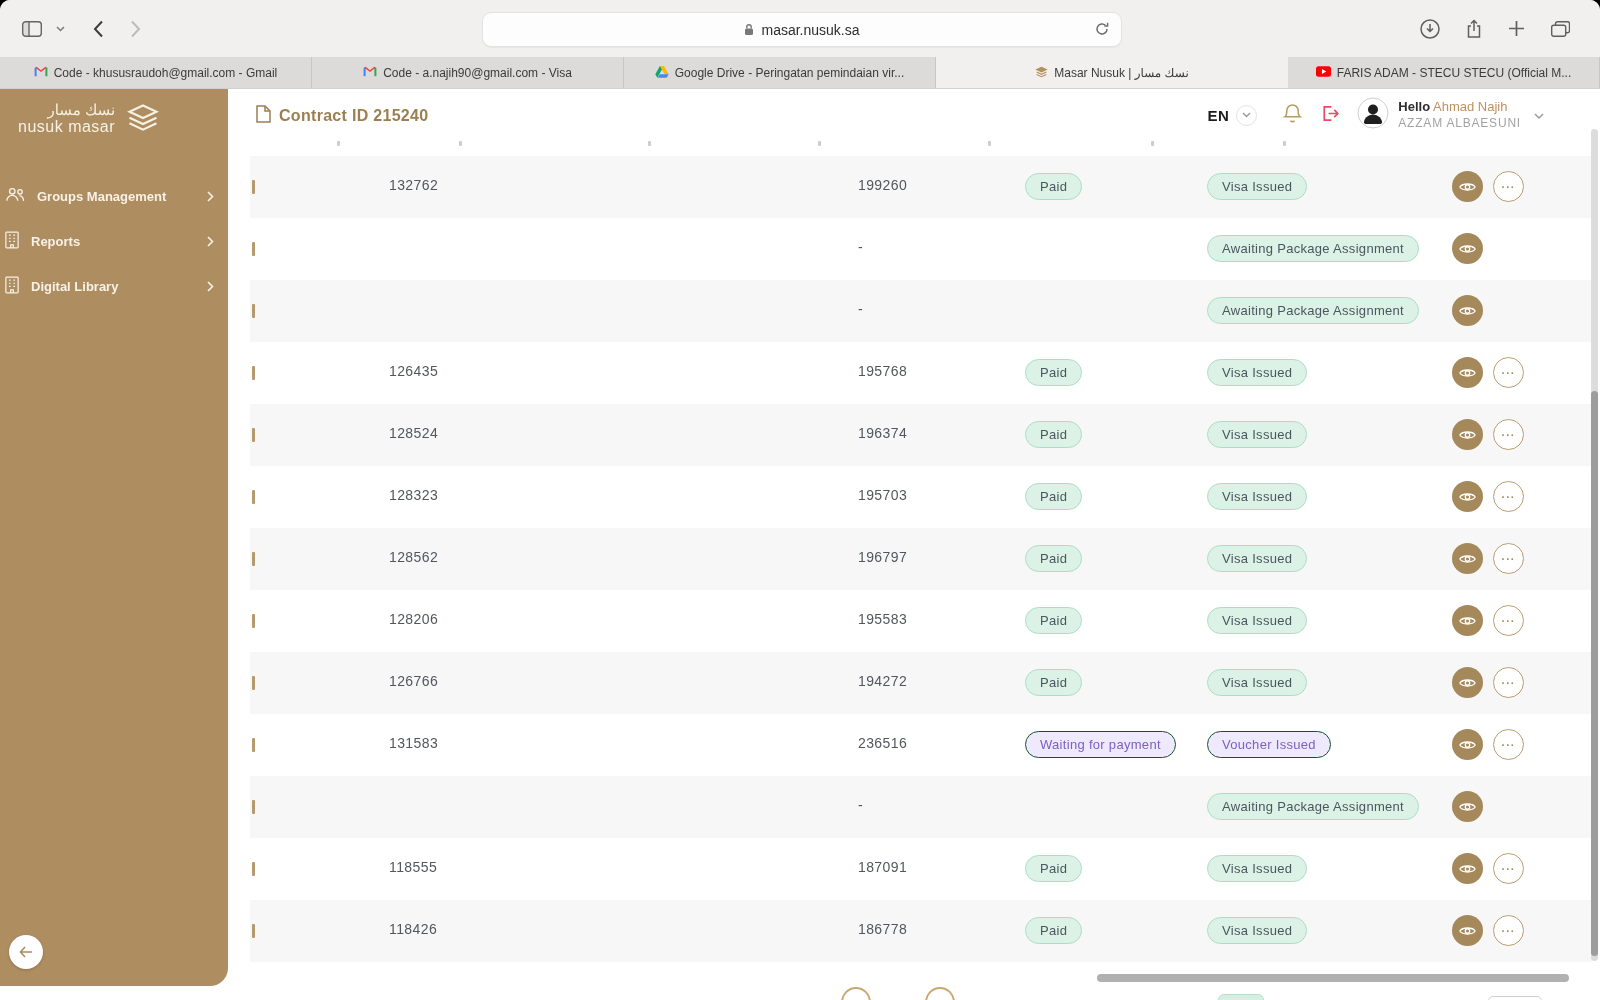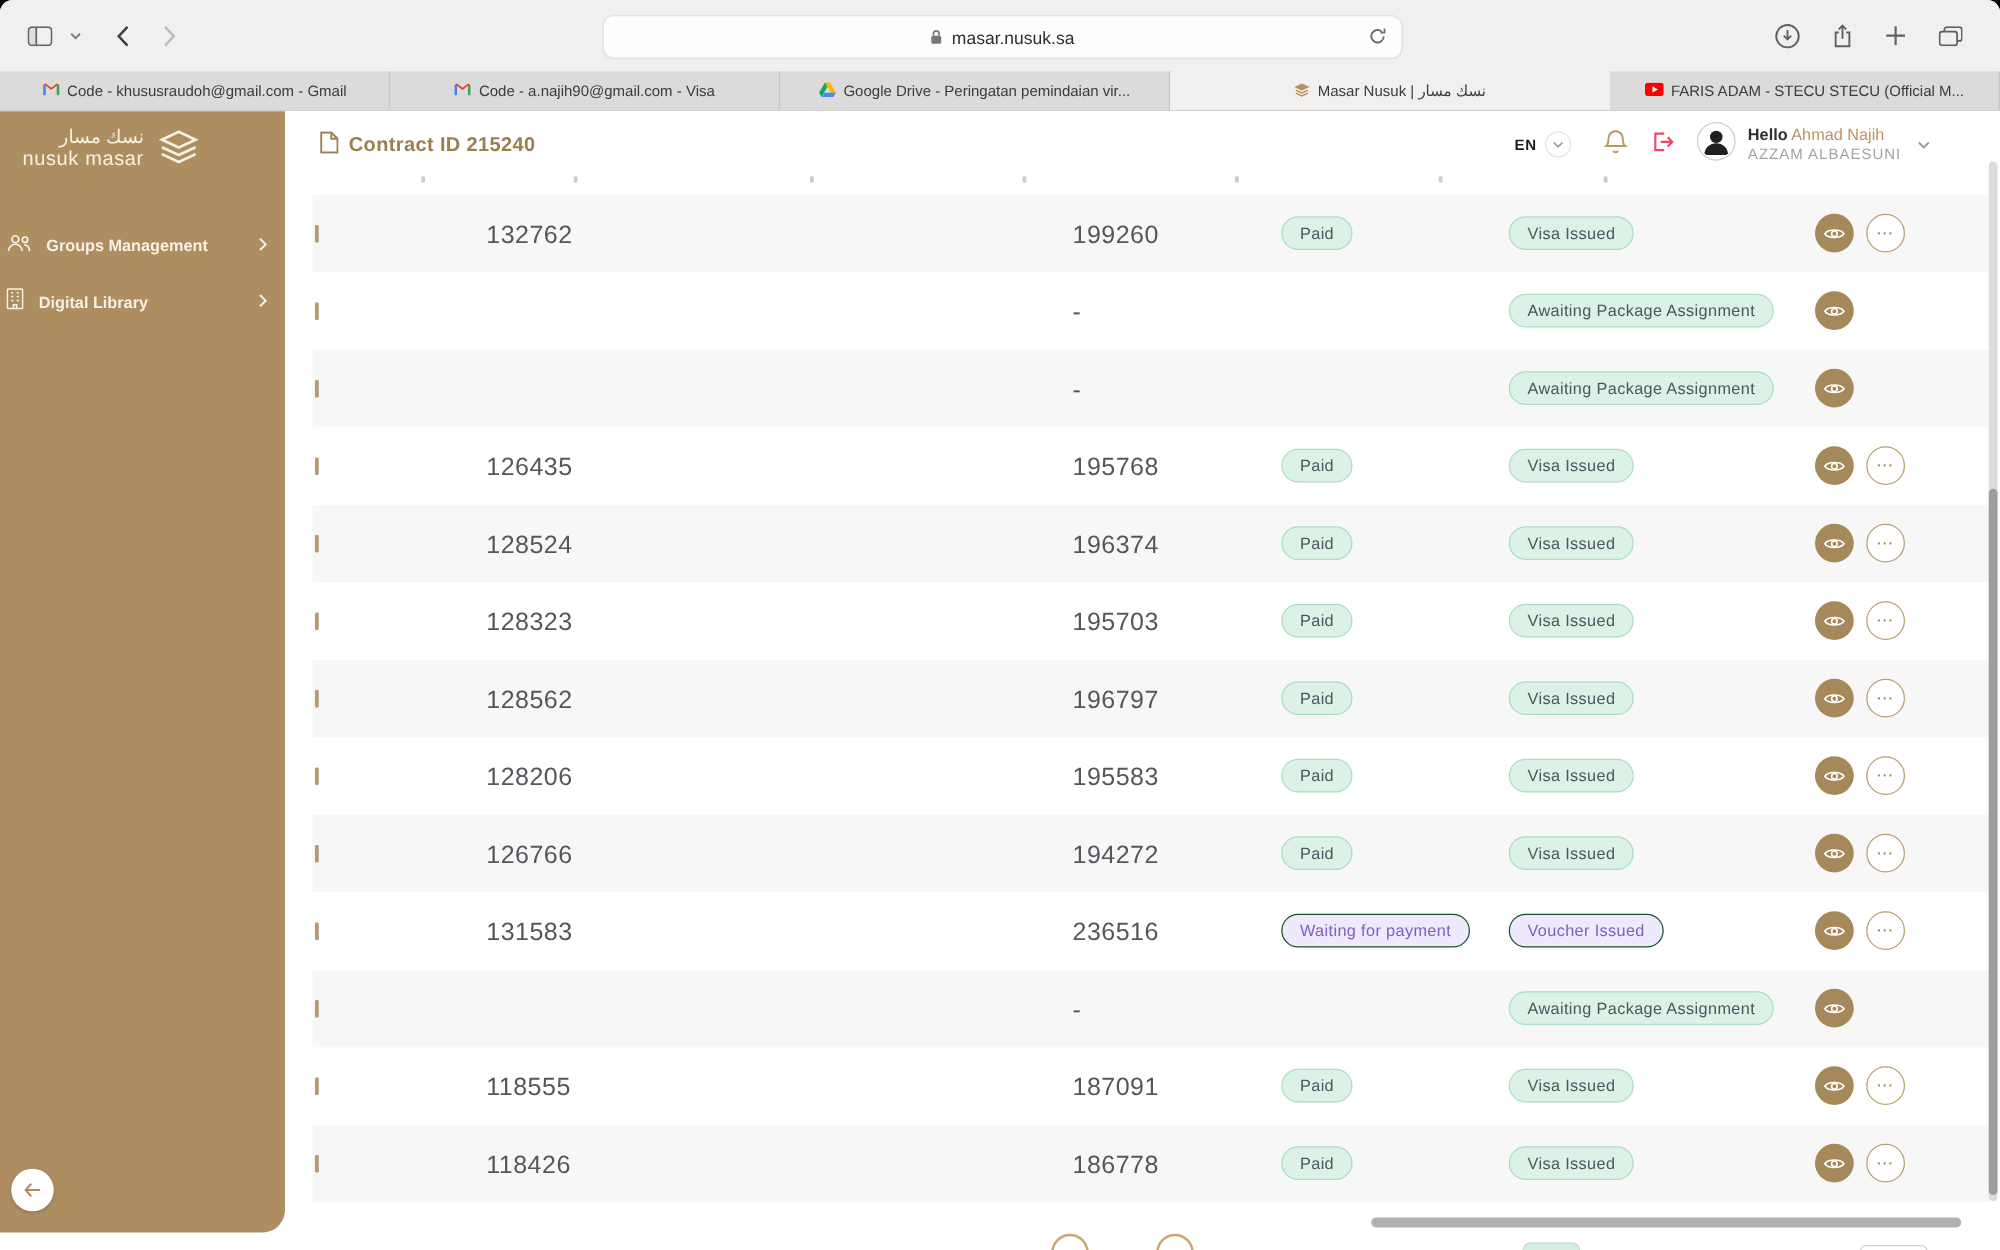--- a/index.html
+++ b/index.html
@@ -34,38 +34,38 @@
   .nav-item{height:45px;display:flex;align-items:center;padding:0 14px 0 5px;color:#f7f1e6;cursor:pointer;}
   .nav-item .nav-label{font-size:13px;font-weight:bold;margin-left:12px;flex:1;}
   .collapse-btn{position:absolute;left:9px;top:849px;width:34px;height:34px;border-radius:50%;background:#fff;display:flex;align-items:center;justify-content:center;box-shadow:0 1px 3px rgba(0,0,0,.18);}
 
   
   .main{position:absolute;left:228px;top:0;right:0;bottom:0;background:#fff;}
   .app-header{position:absolute;left:0;top:0;right:0;height:56px;background:#fff;}
   .page-title{position:absolute;left:28px;top:16px;display:flex;align-items:center;gap:8px;color:#9c7f50;font-size:16px;font-weight:bold;letter-spacing:.3px;}
   .hdr-right{position:absolute;right:56px;top:8px;display:flex;align-items:center;gap:18px;}
   .lang{display:flex;align-items:center;gap:7px;}
-  .lang-code{font-size:12px;font-weight:bold;color:#1c1c1c;letter-spacing:.5px;padding-left:23px;}
+  .lang-code{font-size:15px;font-weight:bold;color:#1c1c1c;letter-spacing:.5px;padding-left:23px;}
   .chev-circle{width:19px;height:19px;border-radius:50%;border:1px solid #e3e3e3;display:flex;align-items:center;justify-content:center;}
   .user{display:flex;align-items:center;gap:9px;}
   .user-text{display:flex;flex-direction:column;line-height:1.25;}
   .user-line1{font-size:13px;}
   .user-line1 .hello{font-weight:bold;color:#2e2e2e;}
   .user-line1 .uname{color:#bd9260;}
   .user-line2{font-size:12px;color:#a3a3a3;letter-spacing:.8px;}
 
   
   .hdr-mark{position:absolute;top:52px;width:3px;height:5px;background:#cccccc;border-radius:1px;}
 
   
   .rows{position:absolute;left:22px;top:67px;width:1342px;}
   .row{position:relative;height:62px;background:#fff;}
   .row.alt{background:#f7f7f8;}
   .tick{position:absolute;left:2px;top:24px;width:3px;height:14px;background:#b59a6e;border-radius:1px;}
-  .cell{position:absolute;top:21px;font-size:20px;color:#53575c;letter-spacing:.4px;}
+  .cell{position:absolute;top:21px;font-size:14px;color:#53575c;letter-spacing:.4px;}
   .c1{left:139px;}
   .c2{left:608px;}
   .badge{position:absolute;top:17px;font-size:13px;padding:5px 14px;border-radius:15px;white-space:nowrap;letter-spacing:.3px;}
   .badge.b1{left:775px;}
   .badge.b2{left:957px;}
   .badge-green{background:#dcf2e6;border:1px solid #aaddc6;color:#4b565e;}
   .badge-purple{background:#eee9fc;border:1px solid #14532d;color:#7e5ec6;}
   .act-eye{position:absolute;left:1202px;top:15px;width:31px;height:31px;border-radius:50%;background:#a5895b;display:flex;align-items:center;justify-content:center;cursor:pointer;}
   .act-more{position:absolute;left:1243px;top:15px;width:29px;height:29px;border-radius:50%;background:#fff;border:1px solid #bb9e70;display:flex;align-items:center;justify-content:center;color:#a5895b;font-weight:bold;font-size:11px;letter-spacing:1px;cursor:pointer;}
 
@@ -211,20 +211,30 @@
       </div>
       <nav class="nav" id="sidenav">
           <div class="nav-item">
             <span><svg width="20" height="15" viewBox="0 0 22 16" fill="none" stroke="#f7f1e6" stroke-width="1.5">
                 <circle cx="8" cy="4.5" r="3"></circle>
                 <path d="M2 15a6 6 0 0112 0"></path>
                 <circle cx="16.5" cy="5" r="2.4"></circle>
                 <path d="M15.8 9.3a5 5 0 014.5 5.7"></path>
               </svg></span>
             <span class="nav-label">Groups Management</span>
+            <span><svg width="7" height="11" viewBox="0 0 7 11">
+                <path d="M1 1l4.5 4.5L1 10" fill="none" stroke="#f7f1e6" stroke-width="1.6"></path>
+              </svg></span>
+          </div>
+          <div class="nav-item">
+            <span><svg width="14" height="18" viewBox="0 0 16 20" fill="none" stroke="#f7f1e6" stroke-width="1.4">
+                <rect x="1" y="1" width="14" height="18" rx="1"></rect>
+                <path d="M4.5 4.5h2M9.5 4.5h2M4.5 8h2M9.5 8h2M4.5 11.5h2M9.5 11.5h2M6.5 19v-3.5h3V19"></path>
+              </svg></span>
+            <span class="nav-label">Reports</span>
             <span><svg width="7" height="11" viewBox="0 0 7 11">
                 <path d="M1 1l4.5 4.5L1 10" fill="none" stroke="#f7f1e6" stroke-width="1.6"></path>
               </svg></span>
           </div>
           <div class="nav-item">
             <span><svg width="14" height="18" viewBox="0 0 16 20" fill="none" stroke="#f7f1e6" stroke-width="1.4">
                 <rect x="1" y="1" width="14" height="18" rx="1"></rect>
                 <path d="M4.5 4.5h2M9.5 4.5h2M4.5 8h2M9.5 8h2M4.5 11.5h2M9.5 11.5h2M6.5 19v-3.5h3V19"></path>
               </svg></span>
             <span class="nav-label">Digital Library</span>

